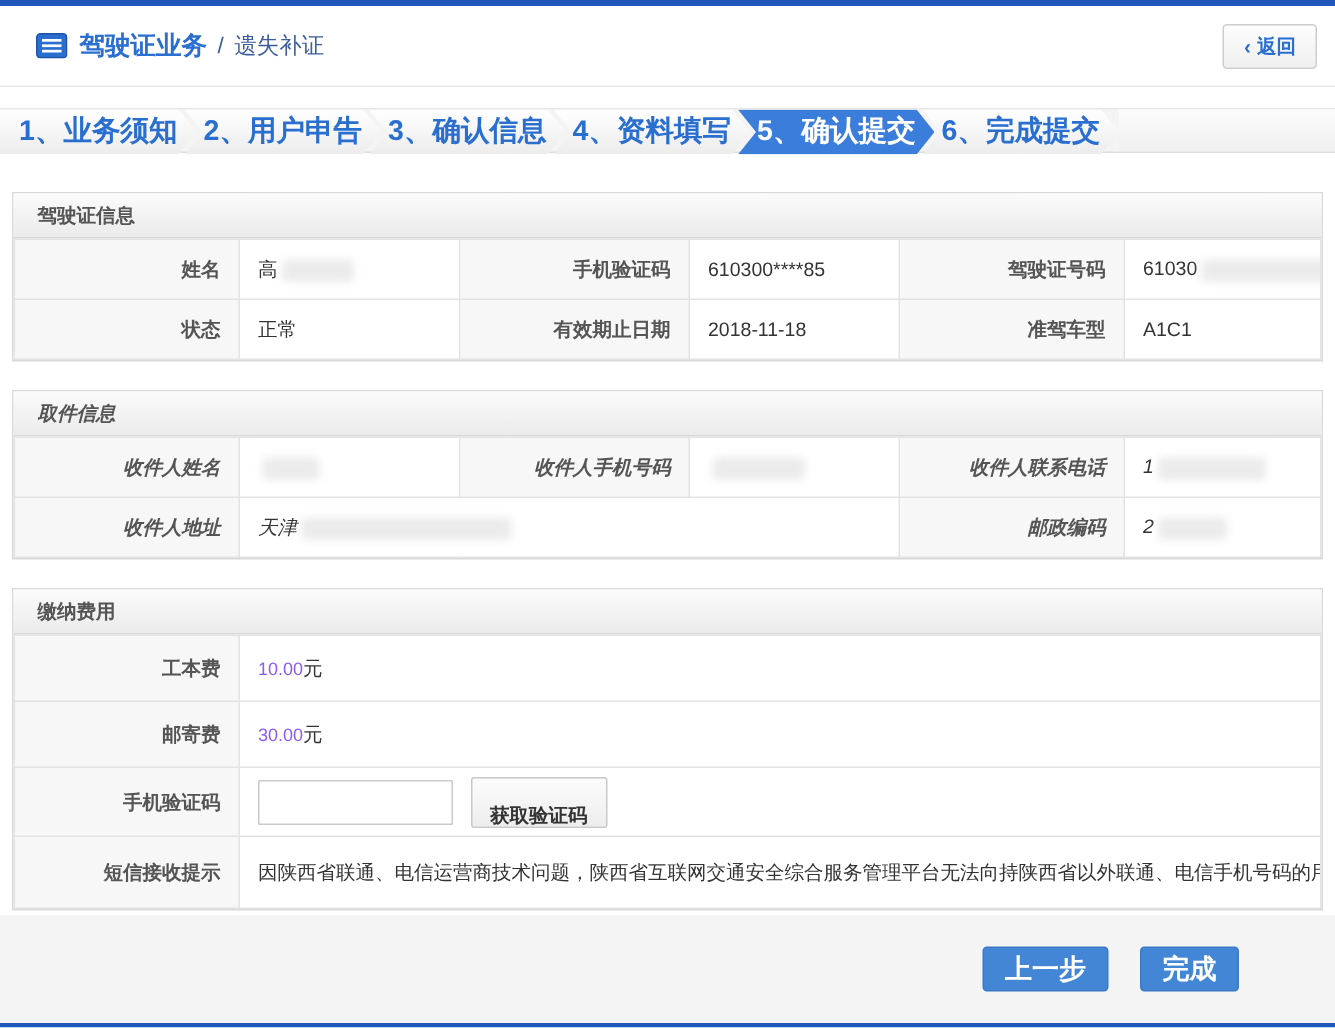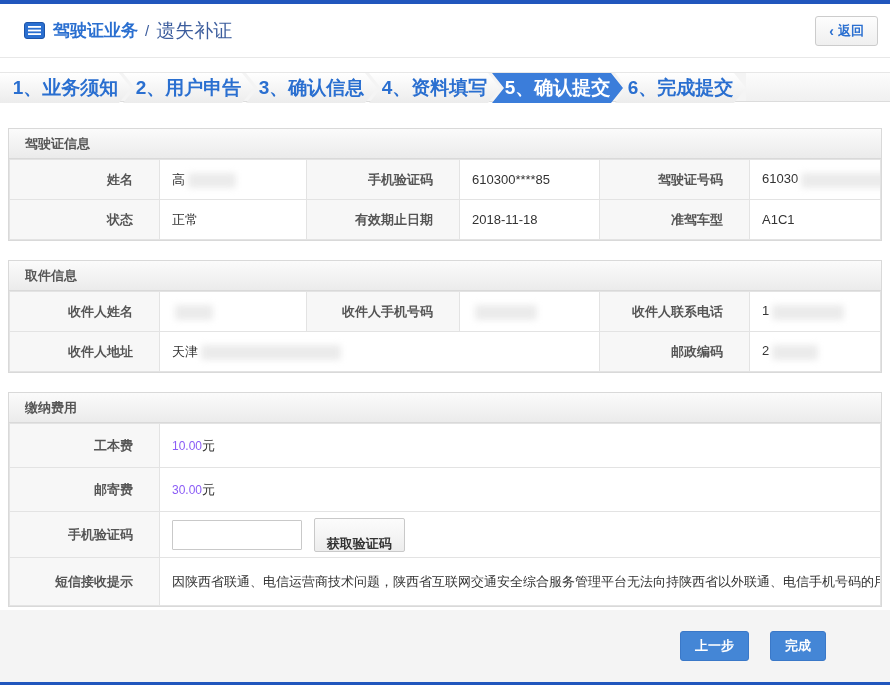--- a/index.html
+++ b/index.html
@@ -16,21 +16,21 @@
 
   
   .header {
     height: 54px; flex: none; position: relative;
     display: flex; align-items: center; padding-left: 24px;
     border-bottom: 1px solid #e8e8e8; background: #fff;
   }
   .title-icon { width: 21px; height: 17px; margin-right: 8px; flex: none; }
   .page-title { font-size: 17px; font-weight: bold; color: #2a6fd0; }
   .crumb-divider { font-size: 15px; color: #3c5d9d; margin: 0 7px; }
-  .page-subtitle { font-size: 19px; color: #3c5d9d; }
+  .page-subtitle { font-size: 15px; color: #3c5d9d; }
   .back-btn {
     position: absolute; right: 12px; top: 12px; height: 30px;
     padding: 0 13px; border: 1px solid #cccccc; border-radius: 3px;
     background: linear-gradient(#fdfdfd, #efefef);
     font-size: 13px; font-weight: bold; color: #2a6fd0;
     display: flex; align-items: center; cursor: pointer; font-family: inherit;
   }
   .back-chevron { font-size: 14px; margin-right: 4px; font-weight: bold; }
 
   
@@ -49,32 +49,32 @@
     margin-left: 0;
     clip-path: polygon(0 0, calc(100% - 12px) 0, 100% 50%, calc(100% - 12px) 100%, 0 100%);
   }
   .step.active { background: #3b7dda; color: #ffffff; }
   .steps-filler { flex: 1; background: linear-gradient(#fcfcfc, #f0f0f0); }
 
   
   .content { padding: 0 8px; flex: none; }
   .section { border: 1px solid #d9d9d9; background: #fff; }
   .sec1 { margin-top: 26px; }
-  .sec2 { margin-top: 19px; }
+  .sec2 { margin-top: 19px; font-style: italic; }
   .sec3 { margin-top: 19px; }
   .sec-head {
     height: 30px; line-height: 30px; padding-left: 16px;
     font-size: 13px; font-weight: bold; color: #555;
     background: linear-gradient(#fbfbfb, #ebebeb);
     border-bottom: 1px solid #d9d9d9;
   }
   table { width: 100%; border-collapse: collapse; table-layout: fixed; }
   td { border: 1px solid #e3e3e3; font-size: 13px; height: 40px; overflow: hidden; }
   td.lbl {
-    background: #f7f7f7; text-align: right; padding-right: 26px;
+    background: #f7f7f7; text-align: right; padding-right: 12px;
     font-weight: bold; color: #555; white-space: nowrap;
   }
   td.val { background: #fff; padding-left: 12px; color: #333; white-space: nowrap; }
   .fees td { height: 44px; }
   tr.code-row td { height: 46px; }
   tr.tip-row td { height: auto; }
 
   .blur {
     display: inline-block; height: 15px; vertical-align: middle;
     background: #ebebeb; filter: blur(3px); border-radius: 3px; margin-left: 3px;
@@ -100,21 +100,21 @@
 
   
   .footer {
     flex: 1; margin-top: 3px; background: #f4f4f4;
     display: flex; align-items: center; justify-content: flex-end;
     gap: 21px; padding-right: 64px;
   }
   .btn-blue {
     height: 30px; padding: 0 14px; background: #4486d6;
     border: 1px solid #3a78c8; border-radius: 3px;
-    color: #fff; font-size: 13px; font-weight: bold; cursor: pointer; font-family: inherit;
+    color: #fff; font-size: 18px; font-weight: bold; cursor: pointer; font-family: inherit;
   }
 </style>
 </head>
 <body>
 
 <div class="page">
   <div class="topbar"></div>
 
   <div class="header">
     <svg class="title-icon" viewBox="0 0 21 17">

